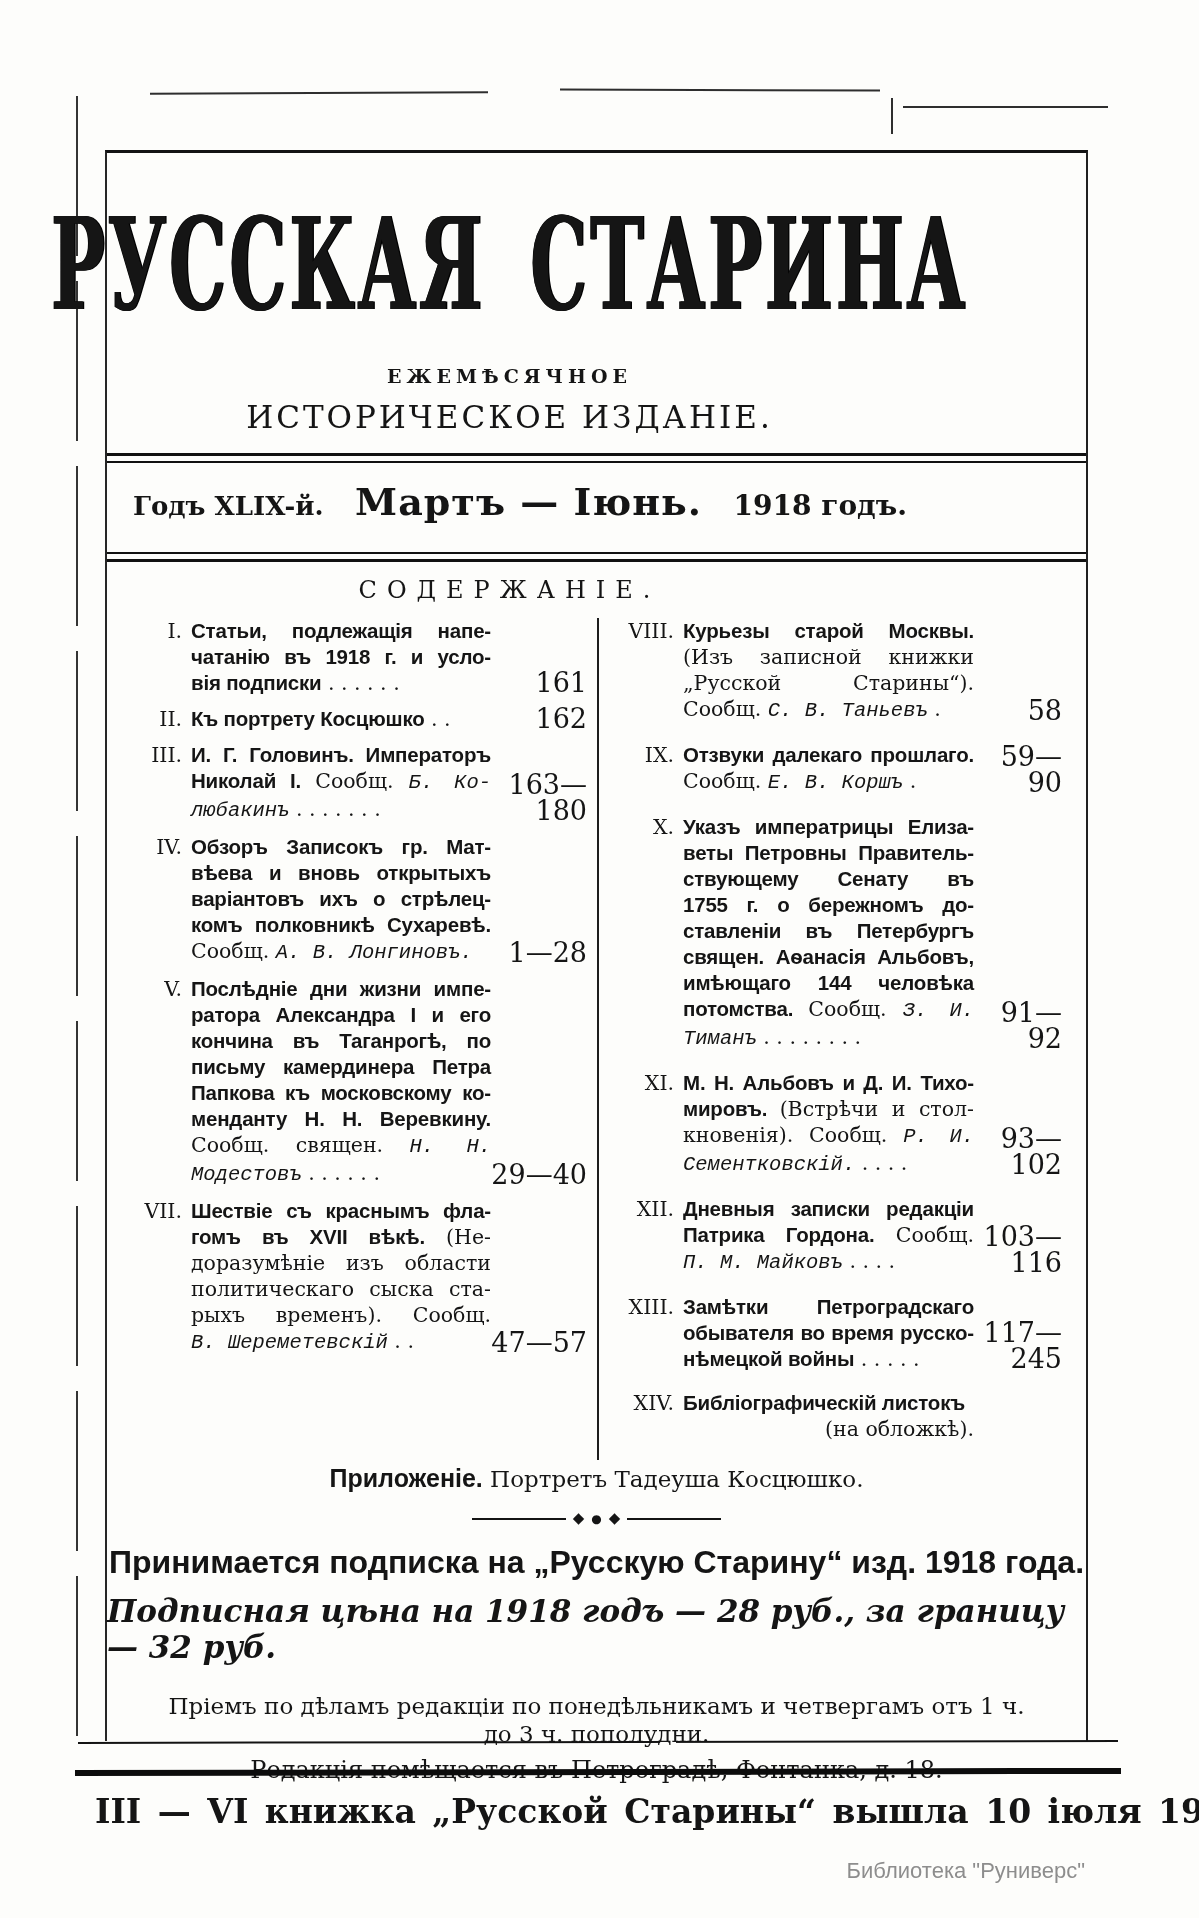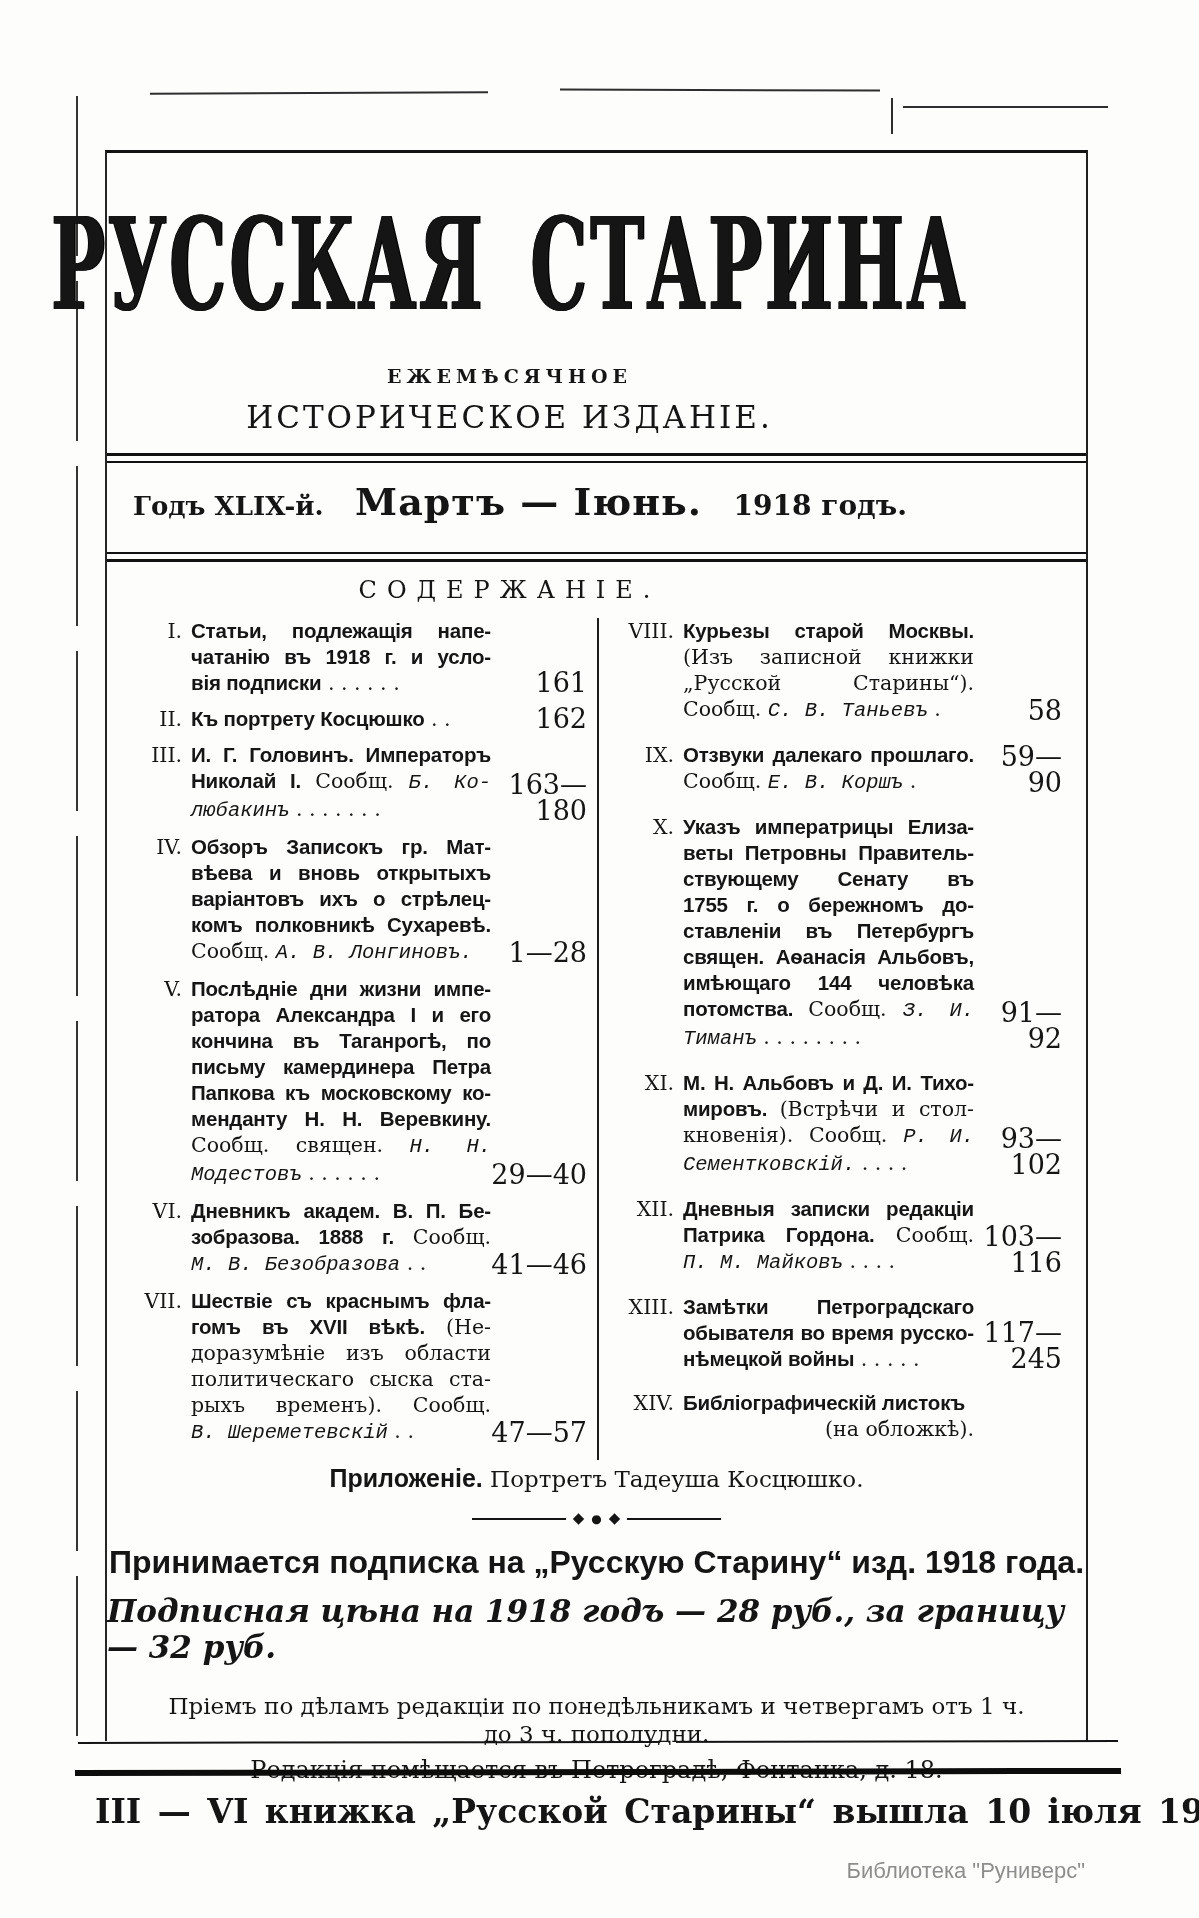--- a/index.html
+++ b/index.html
@@ -204,29 +204,20 @@
             <div class="toc-line just"><span class="seg-b">кончина въ Таганрогѣ, по</span></div>
             <div class="toc-line just"><span class="seg-b">письму камердинера Петра</span></div>
             <div class="toc-line just"><span class="seg-b">Папкова къ московскому ко-</span></div>
             <div class="toc-line just"><span class="seg-b">менданту Н. Н. Веревкину.</span></div>
             <div class="toc-line just"><span class="seg-r">Сообщ. священ. </span><span class="seg-i">Н. Н.</span></div>
             <div class="toc-line"><span class="seg-i">Модестовъ</span><span class="seg-r"> . . . . . .</span></div>
           </div>
           <div class="toc-pages">29—40</div>
         </div>
         <div class="toc-entry">
-          <div class="toc-num">VI.</div>
-          <div class="toc-text">
-            <div class="toc-line just"><span class="seg-b">Дневникъ академ. В. П. Бе-</span></div>
-            <div class="toc-line just"><span class="seg-b">зобразова. 1888 г. </span><span class="seg-r">Сообщ.</span></div>
-            <div class="toc-line"><span class="seg-i">М. В. Безобразова</span><span class="seg-r"> . .</span></div>
-          </div>
-          <div class="toc-pages">41—46</div>
-        </div>
-        <div class="toc-entry">
           <div class="toc-num">VII.</div>
           <div class="toc-text">
             <div class="toc-line just"><span class="seg-b">Шествіе съ краснымъ фла-</span></div>
             <div class="toc-line just"><span class="seg-b">гомъ въ XVII вѣкѣ. </span><span class="seg-r">(Не-</span></div>
             <div class="toc-line just"><span class="seg-r">доразумѣніе изъ области</span></div>
             <div class="toc-line just"><span class="seg-r">политическаго сыска ста-</span></div>
             <div class="toc-line just"><span class="seg-r">рыхъ временъ). Сообщ.</span></div>
             <div class="toc-line"><span class="seg-i">В. Шереметевскій</span><span class="seg-r"> . .</span></div>
           </div>
           <div class="toc-pages">47—57</div>

